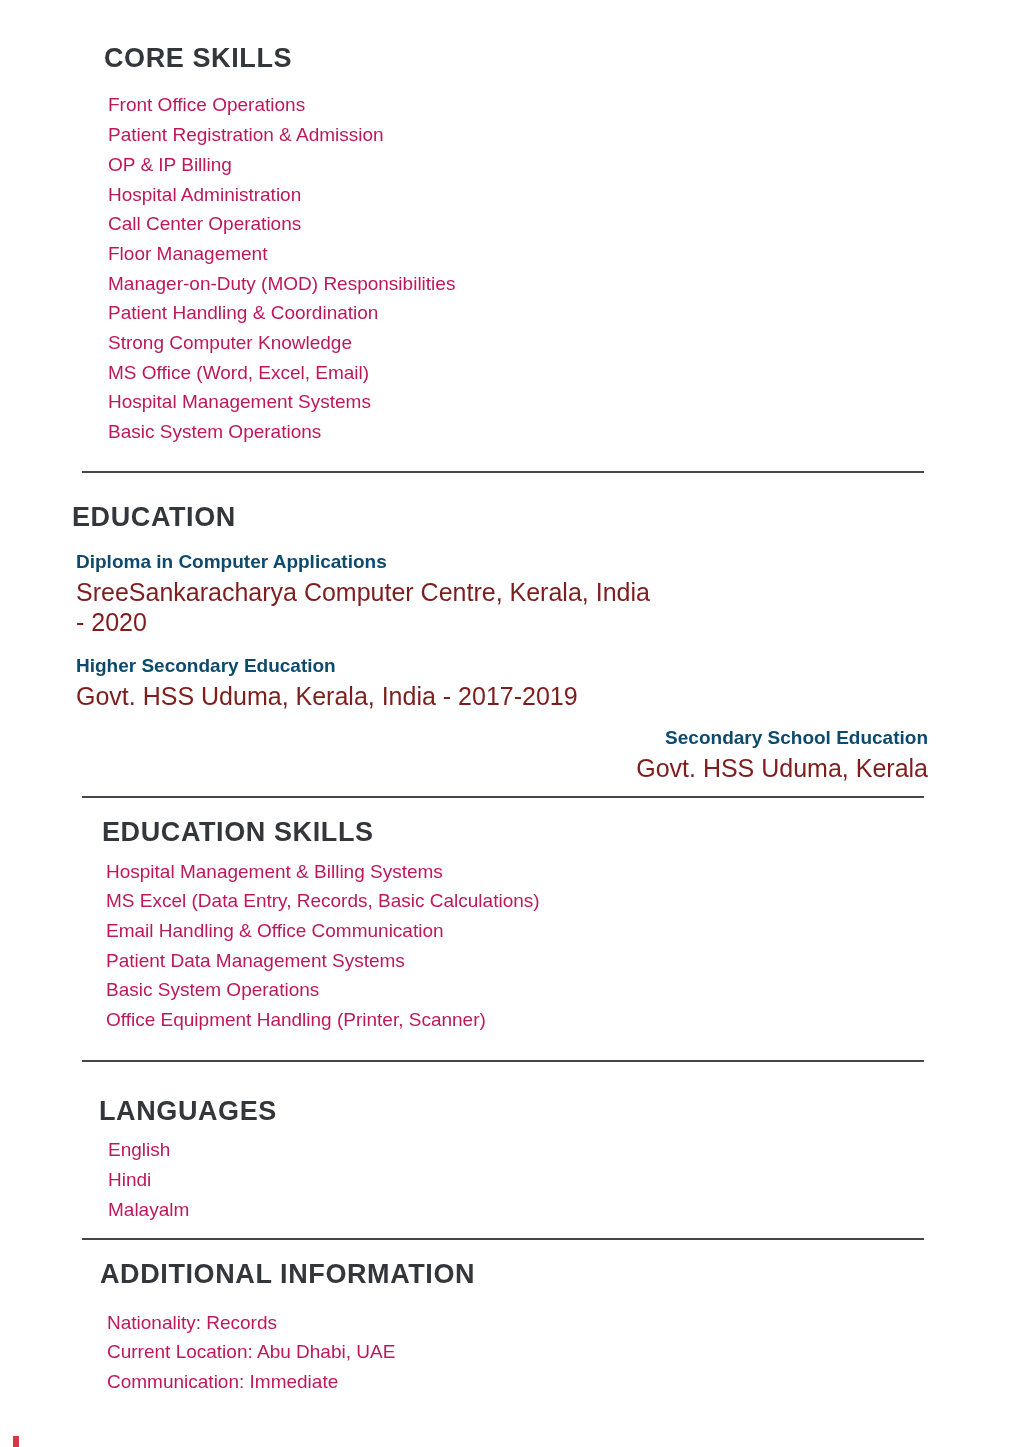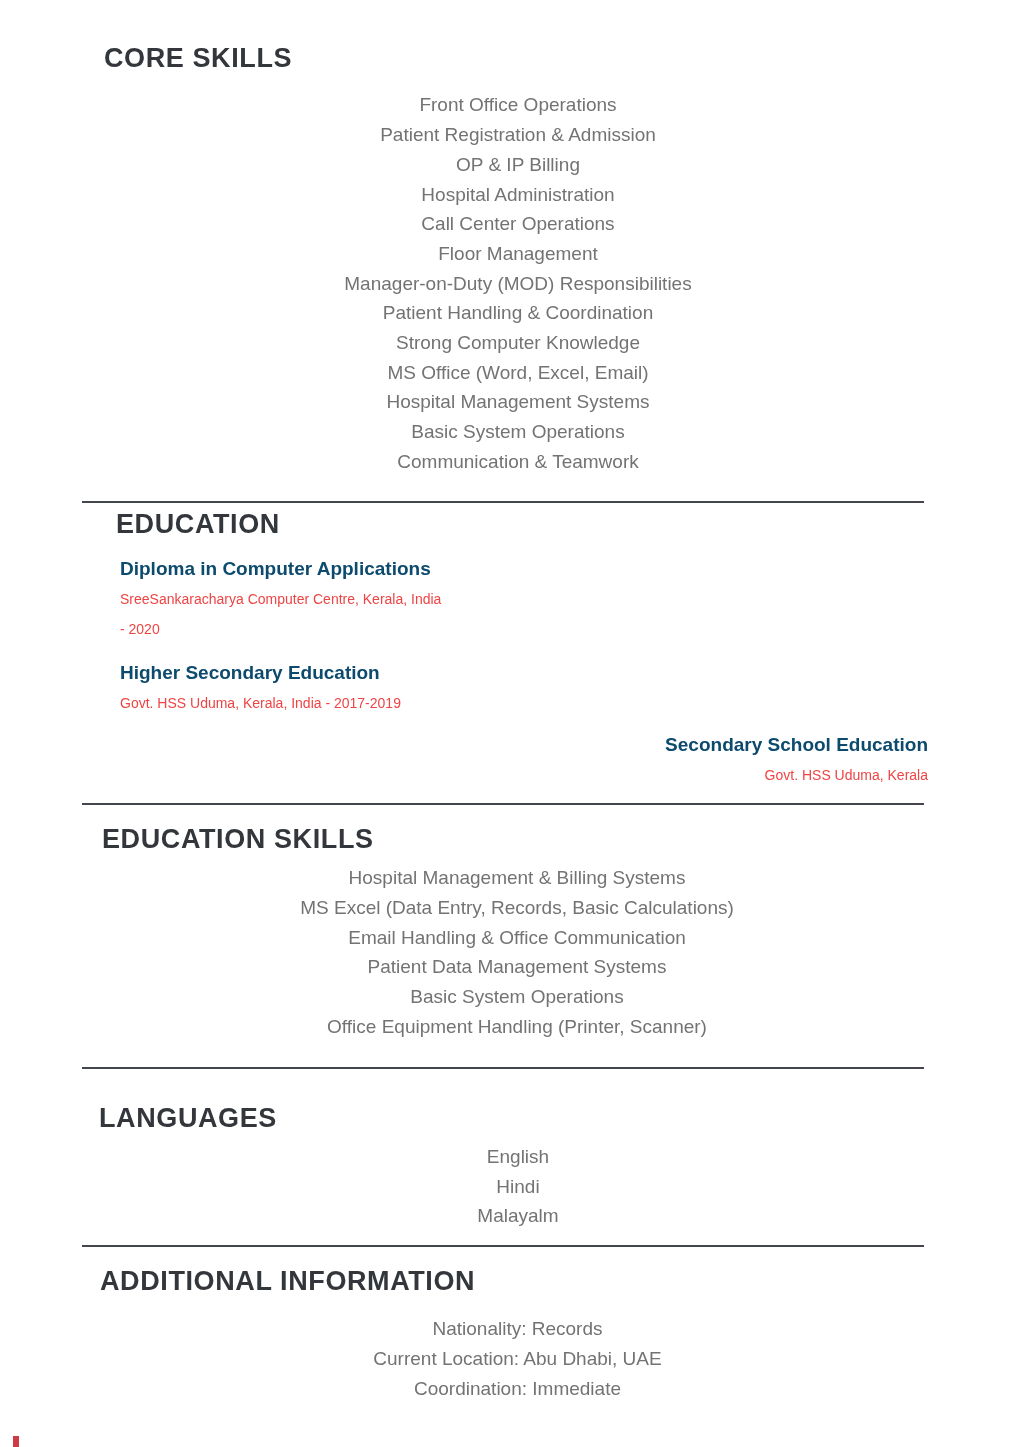--- a/index.html
+++ b/index.html
@@ -19,43 +19,42 @@
     font-size:27px;
     font-weight:800;
     letter-spacing:.6px;
     color:#33373c;
     line-height:1.2;
   }
   .list{margin-top:16px;}
   .li{
     font-size:19px;
     line-height:29.7px;
-    color:#737373;
+    color:#be185d;
     white-space:nowrap;
-    text-align:center;
   }
   .divider{
     width:842px;
     margin-left:82px;
     border-top:2px solid #43474c;
     height:0;
   }
   
   .sec-core{padding-top:42px;padding-left:104px;}
   .sec-core .list{padding-left:4px;}
   .div-1{margin-top:24px;}
-  .sec-edu{margin-top:5px;padding-left:116px;}
+  .sec-edu{margin-top:28px;padding-left:72px;}
   .edu-entry{padding-left:4px;}
   .edu-entry.e0{margin-top:14px;}
   .edu-entry.e1{margin-top:14px;}
   .edu-entry.e2{margin-top:12px;text-align:right;}
   .degree{
     font-size:19px;font-weight:700;color:#0c4a6e;line-height:30px;white-space:nowrap;
   }
-  .edu-line{font-size:14px;line-height:30px;color:#ef4444;white-space:nowrap;}
+  .edu-line{font-size:25px;line-height:30px;color:#7f1d1d;white-space:nowrap;}
   .div-2{margin-top:13px;}
   .sec-comp{margin-top:18px;padding-left:102px;}
   .sec-comp .list{margin-top:8px;padding-left:4px;}
   .div-3{margin-top:25px;}
   .sec-lang{margin-top:33px;padding-left:99px;}
   .sec-lang .list{margin-top:8px;padding-left:9px;}
   .div-4{margin-top:14px;}
   .sec-add{margin-top:18px;padding-left:100px;}
   .sec-add .list{margin-top:17px;padding-left:7px;}
   
@@ -79,21 +78,20 @@
       <div class="li">OP &amp; IP Billing</div>
       <div class="li">Hospital Administration</div>
       <div class="li">Call Center Operations</div>
       <div class="li">Floor Management</div>
       <div class="li">Manager-on-Duty (MOD) Responsibilities</div>
       <div class="li">Patient Handling &amp; Coordination</div>
       <div class="li">Strong Computer Knowledge</div>
       <div class="li">MS Office (Word, Excel, Email)</div>
       <div class="li">Hospital Management Systems</div>
       <div class="li">Basic System Operations</div>
-      <div class="li">Communication &amp; Teamwork</div>
     </div>
   </div>
 
   <div class="divider div-1"></div>
 
   <div class="sec-edu">
     <div class="sec-title">EDUCATION</div>
     <div class="edu-entry e0">
       <div class="degree">Diploma in Computer Applications</div>
       <div class="edu-line">SreeSankaracharya Computer Centre, Kerala, India</div>
@@ -134,19 +132,19 @@
     </div>
   </div>
 
   <div class="divider div-4"></div>
 
   <div class="sec-add">
     <div class="sec-title">ADDITIONAL INFORMATION</div>
     <div class="list">
       <div class="li">Nationality: Records</div>
       <div class="li">Current Location: Abu Dhabi, UAE</div>
-      <div class="li">Coordination: Immediate</div>
+      <div class="li">Communication: Immediate</div>
     </div>
   </div>
 
   <div class="accent-tick" style="background: rgb(209, 58, 68);"></div>
 
 </div>
 
 </body></html>

